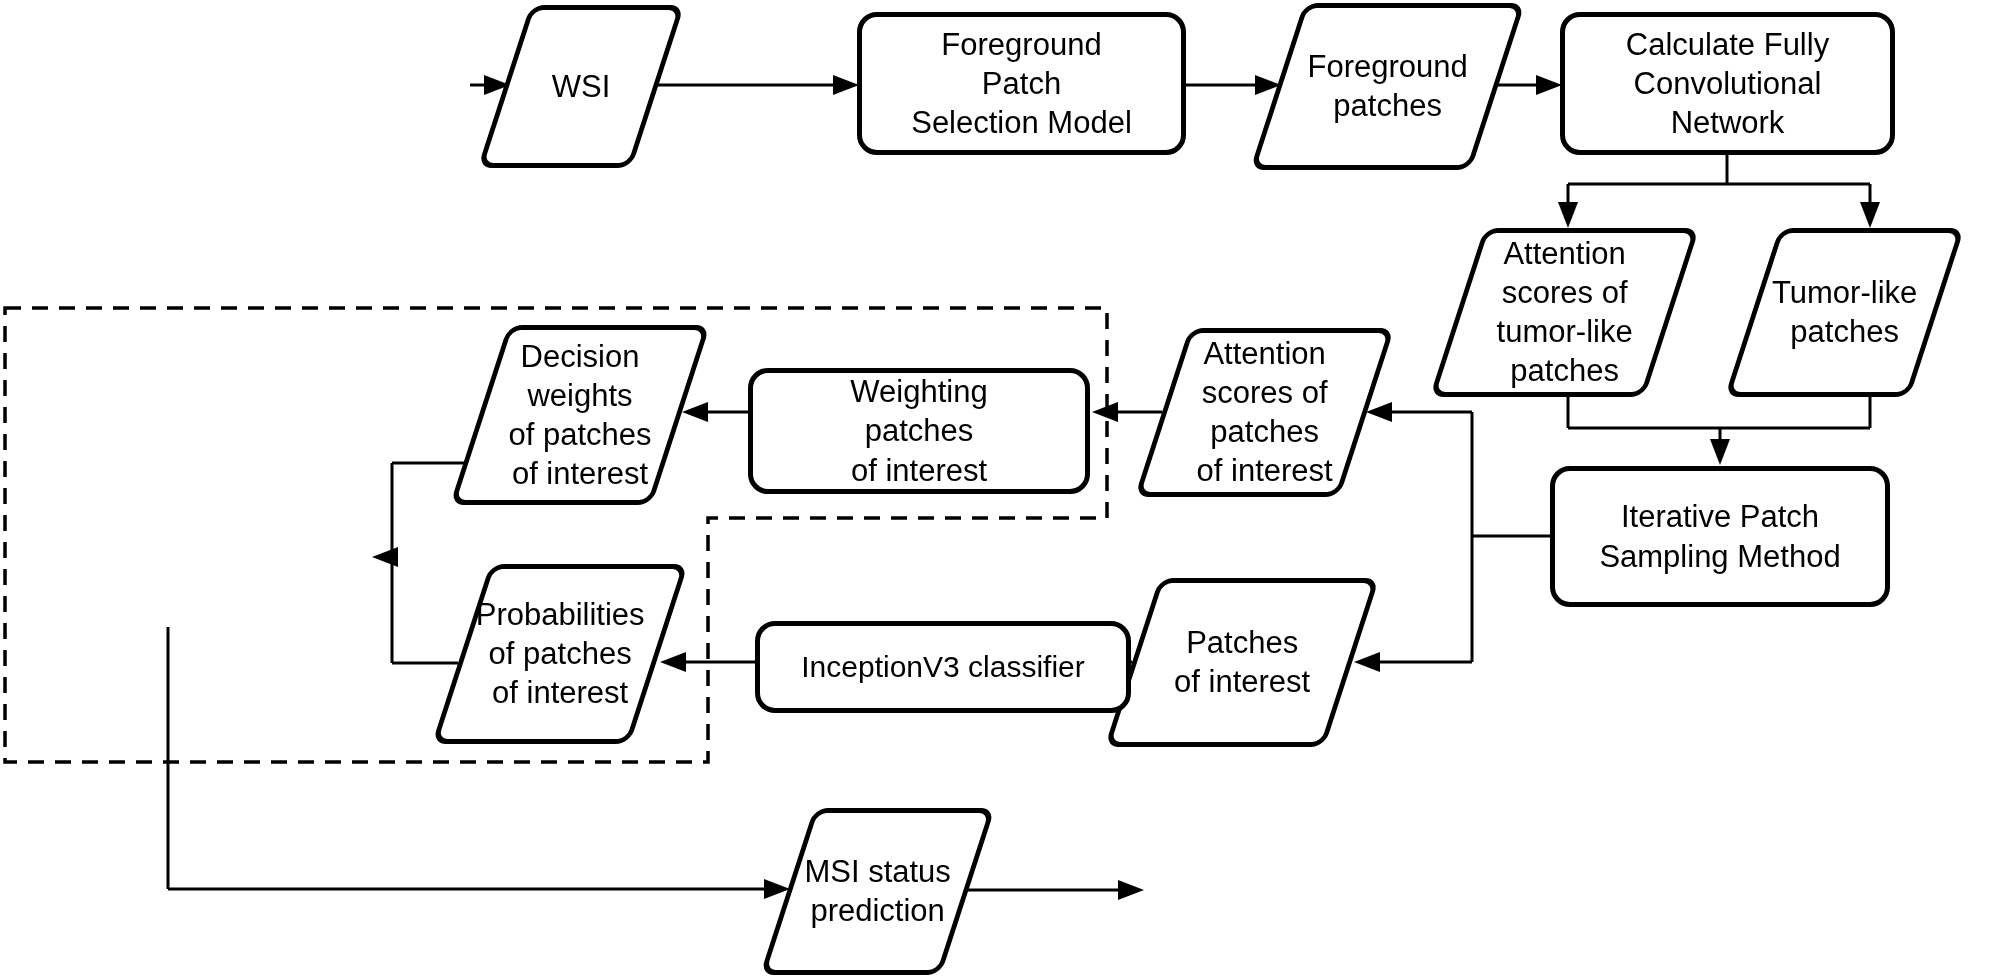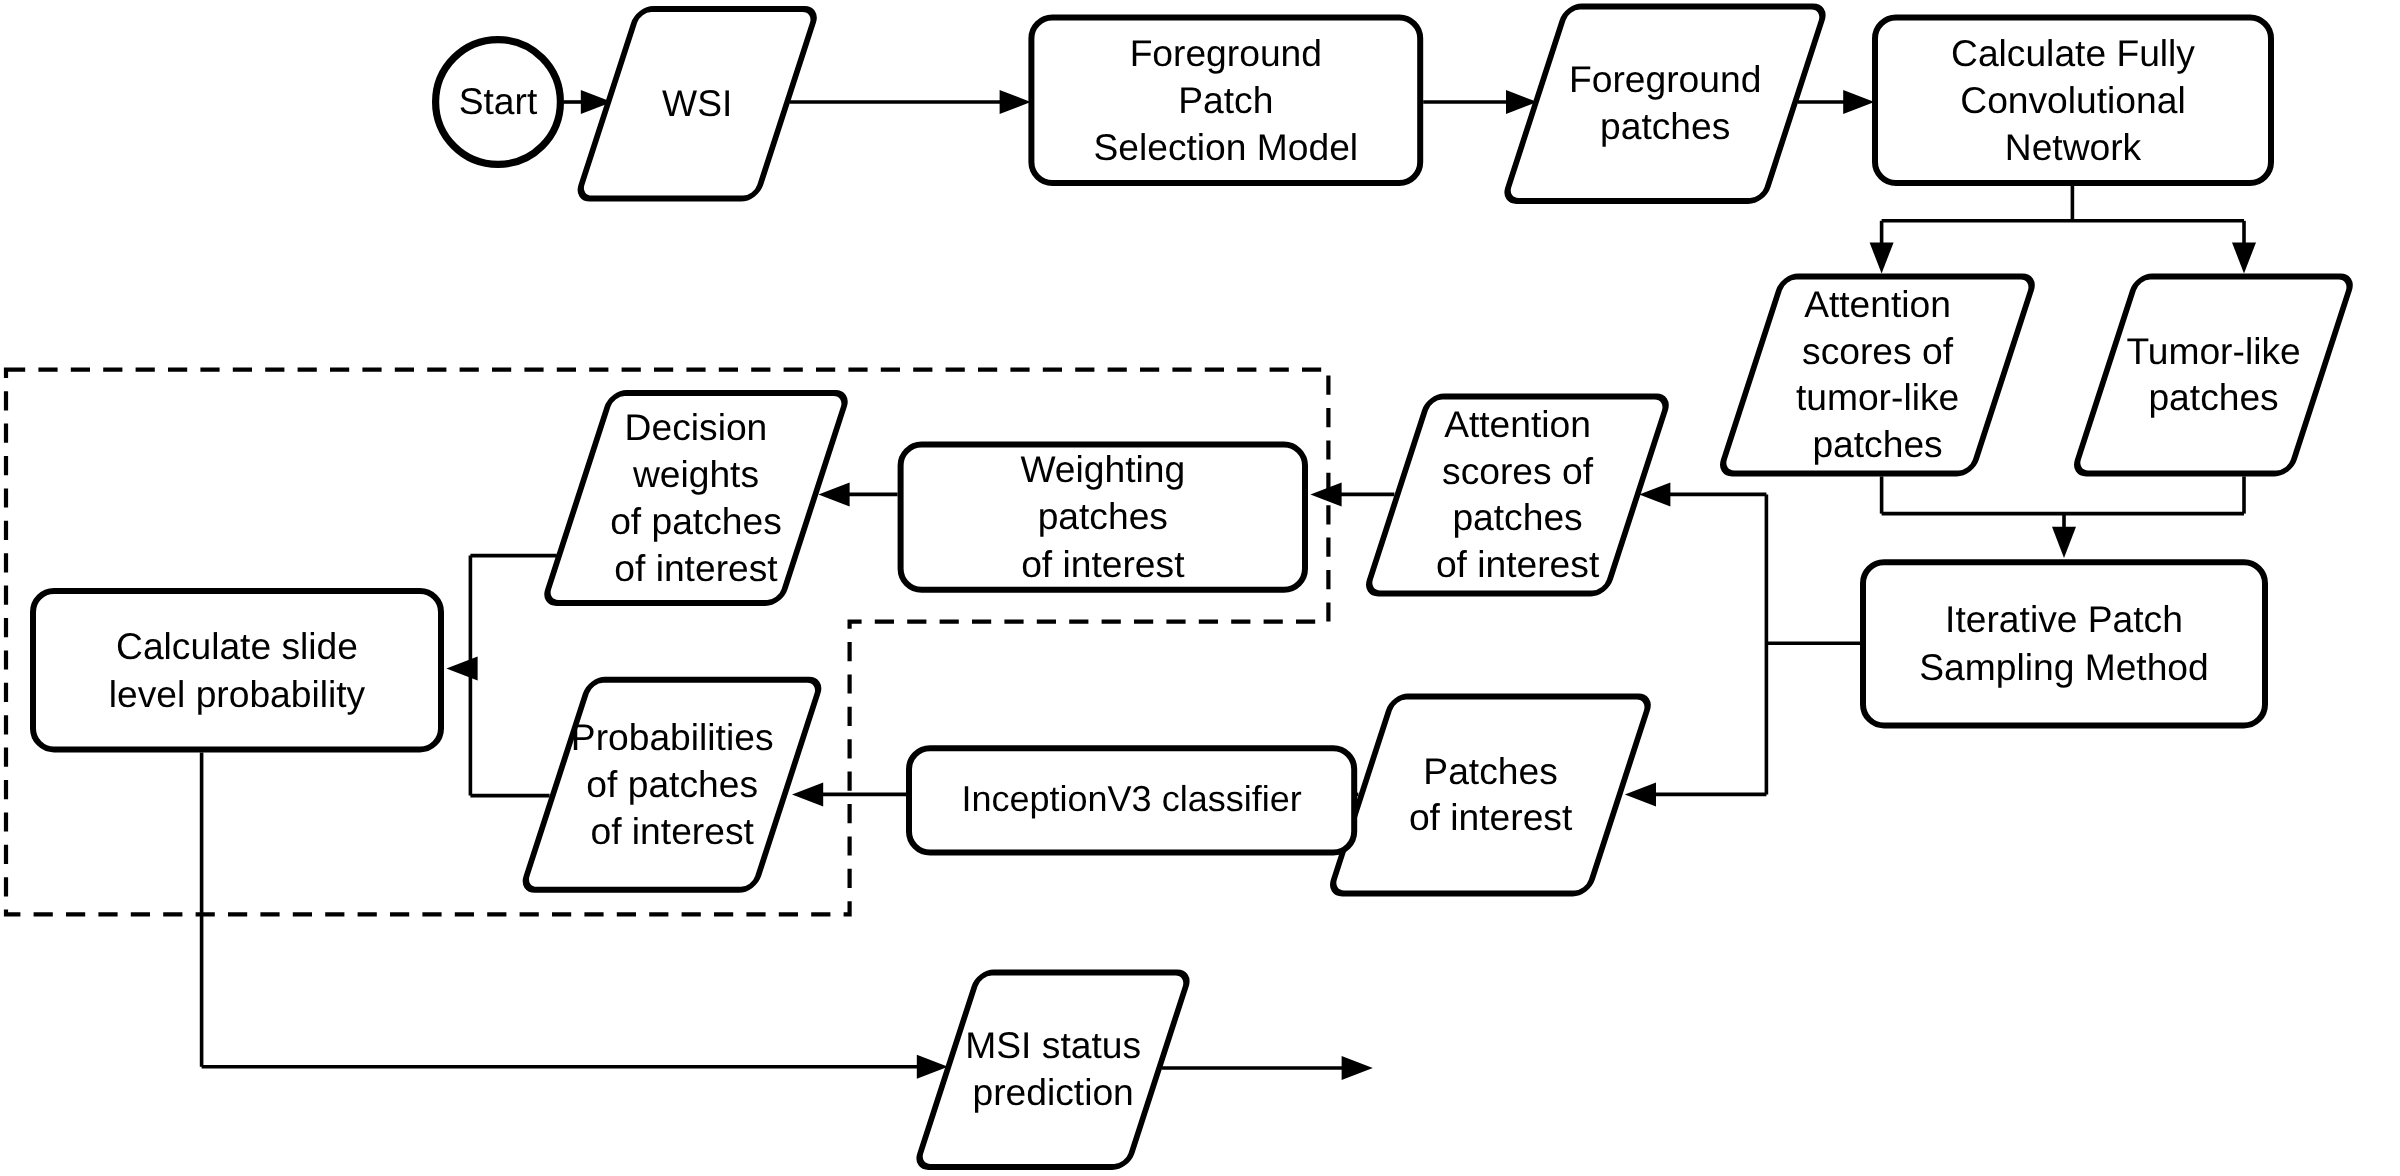--- a/index.html
+++ b/index.html
@@ -80,23 +80,20 @@
       <polygon points="1086,662 1112,652 1112,672"></polygon>
       <polygon points="660,662 686,652 686,672"></polygon>
       <polygon points="372,557 398,547 398,567"></polygon>
       <polygon points="790,889 764,879 764,899"></polygon>
       <polygon points="1144,890 1118,880 1118,900"></polygon>
     </g>
     <polygon points="5,308 1107,308 1107,518 708,518 708,762 5,762" fill="none" stroke="#000" stroke-width="3.5" stroke-dasharray="16 11"></polygon>
   </svg>
 
 
-  <div class="node circle" style="left:360px;top:30px;width:110px;height:110px">
-    <span class="lbl">Start</span>
-  </div>
 
   <div class="node para" style="left:504px;top:5px;width:154px;height:163px">
     <span class="lbl unskew">WSI</span>
   </div>
   <div class="node para" style="left:1277px;top:3px;width:221px;height:167px">
     <span class="lbl unskew">Foreground
 patches</span>
   </div>
   <div class="node para" style="left:1457px;top:228px;width:215px;height:169px">
     <span class="lbl unskew">Attention
@@ -146,21 +143,17 @@
   </div>
   <div class="node rect" style="left:1550px;top:466px;width:340px;height:141px">
     <span class="lbl">Iterative Patch
 Sampling Method</span>
   </div>
   <div class="node rect" style="left:748px;top:368px;width:342px;height:126px">
     <span class="lbl">Weighting
 patches
 of interest</span>
   </div>
-  <div class="node rect" style="left:25px;top:490px;width:345px;height:137px">
-    <span class="lbl">Calculate slide
-level probability</span>
-  </div>
   <div class="node rect" style="left:755px;top:621px;width:376px;height:92px;font-size:30px">
     <span class="lbl">InceptionV3 classifier</span>
   </div>
 
 </div>
 
 </body></html>

